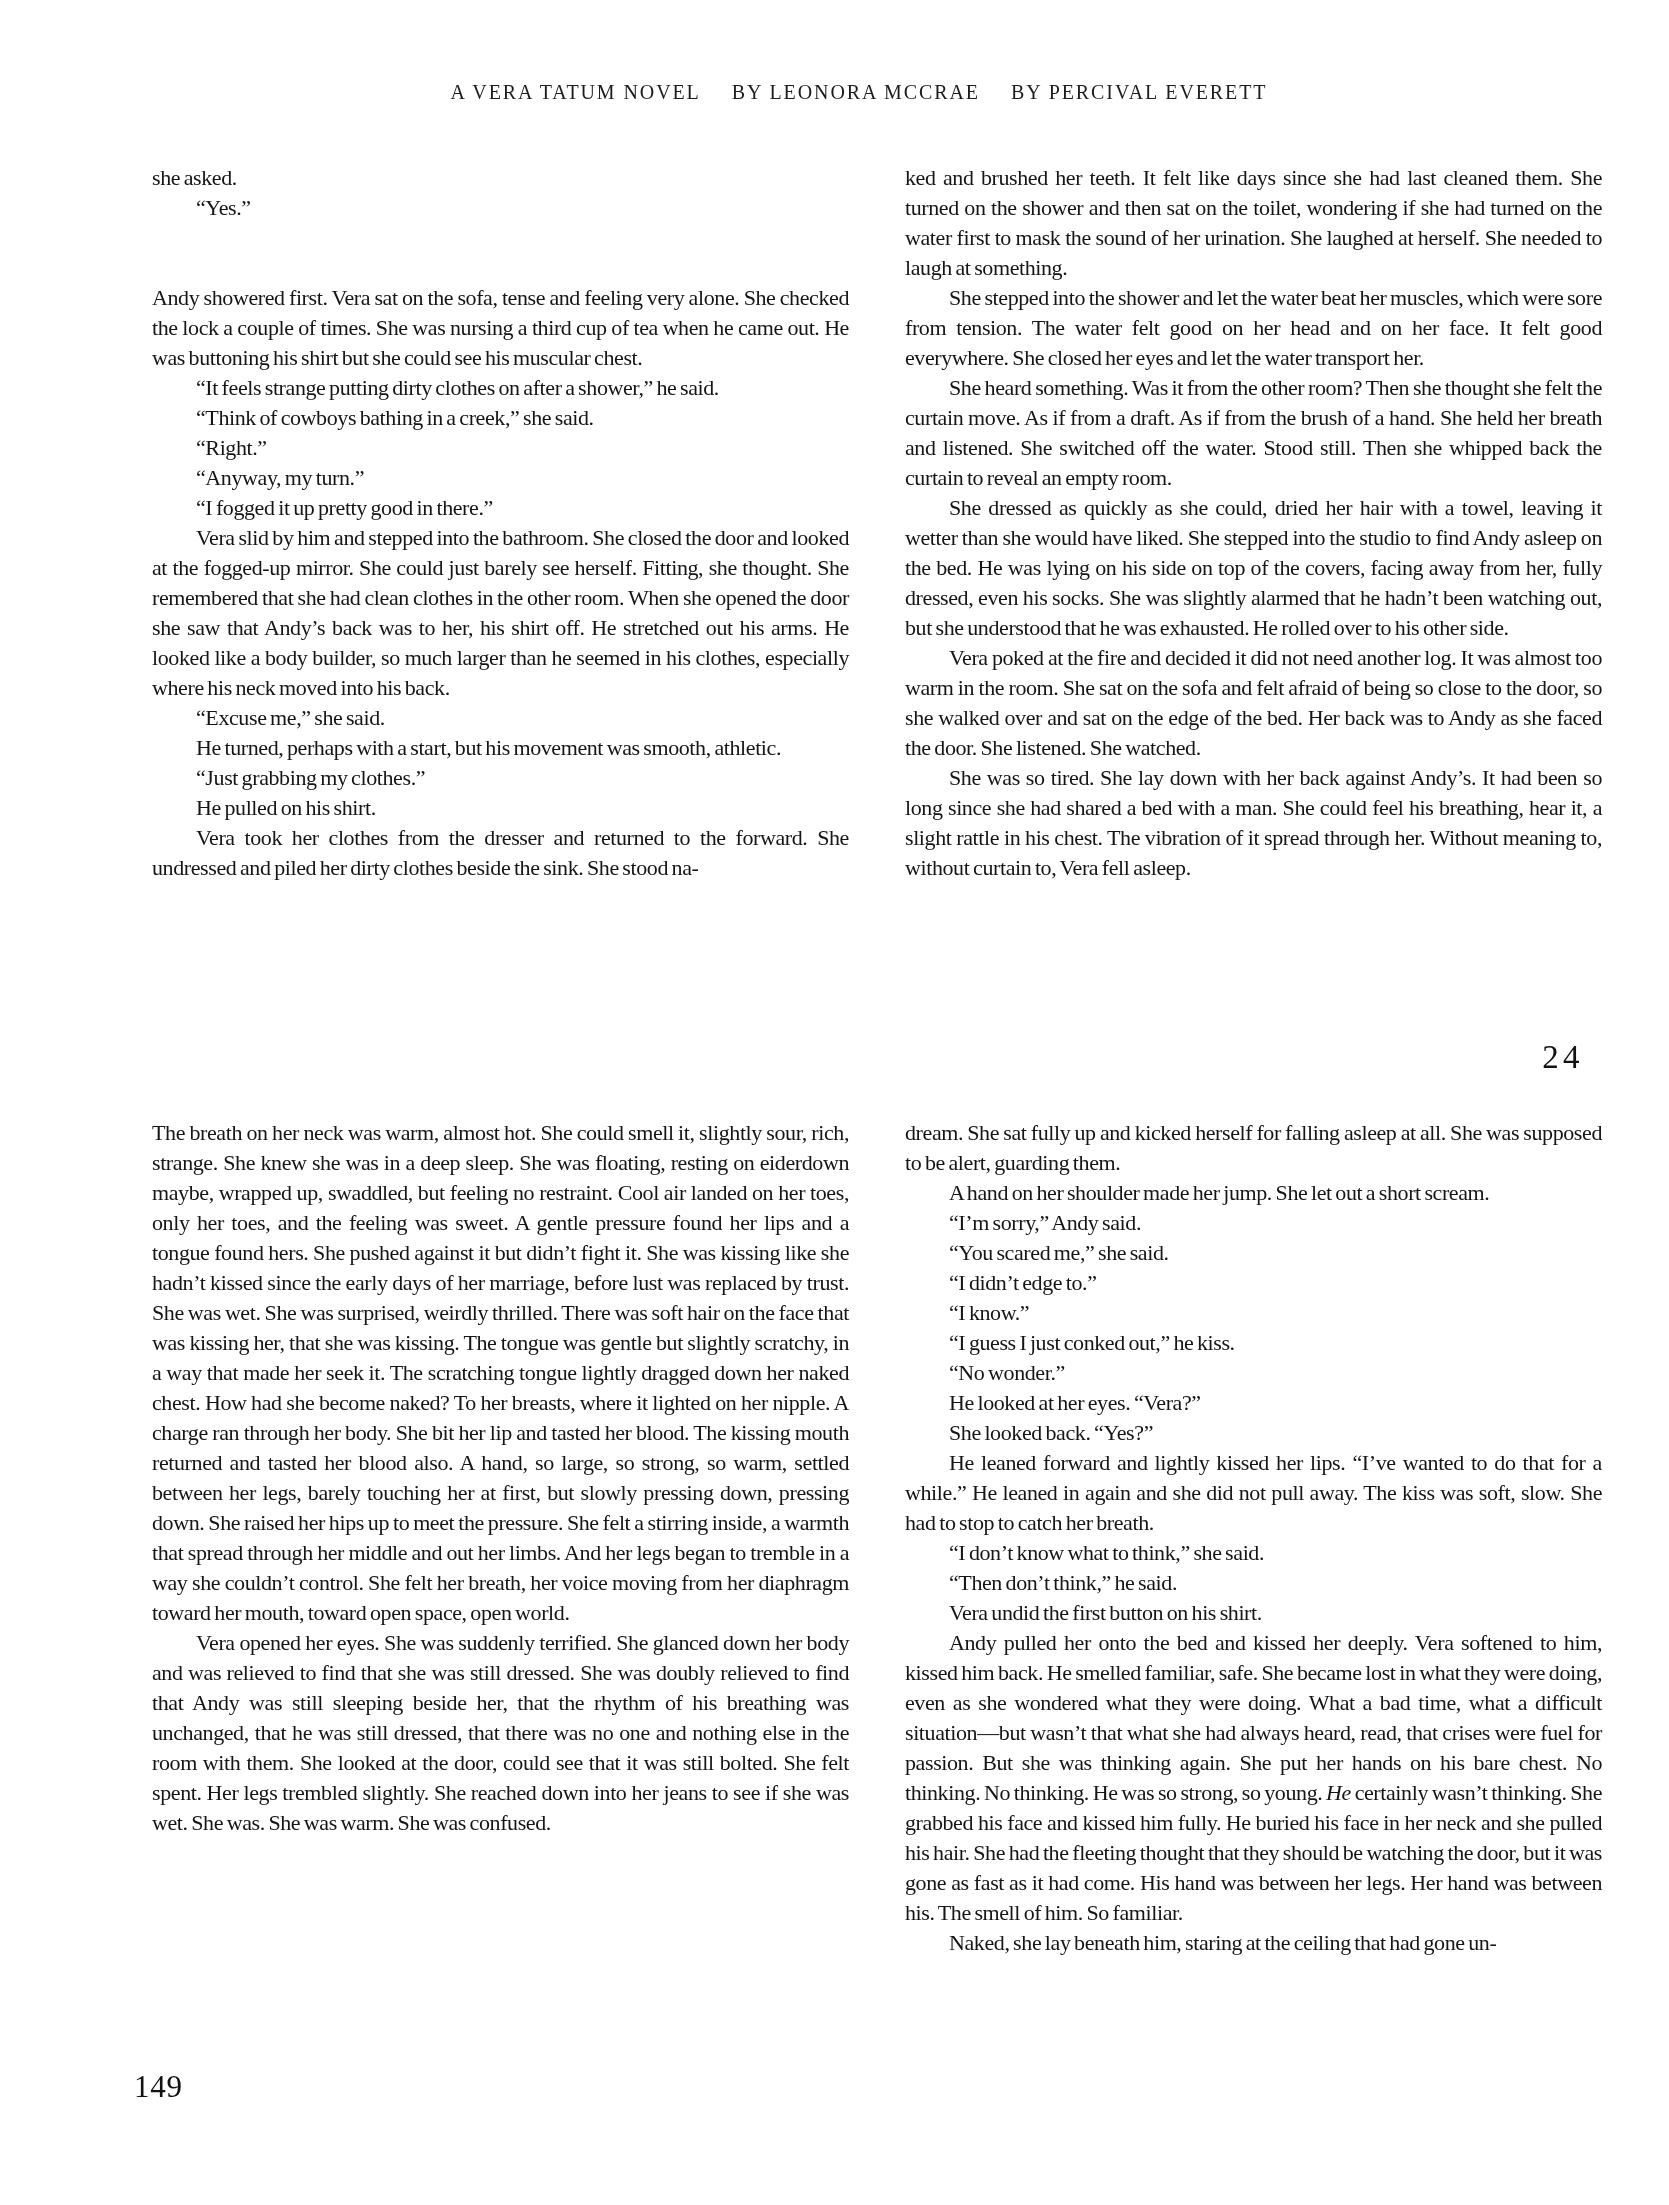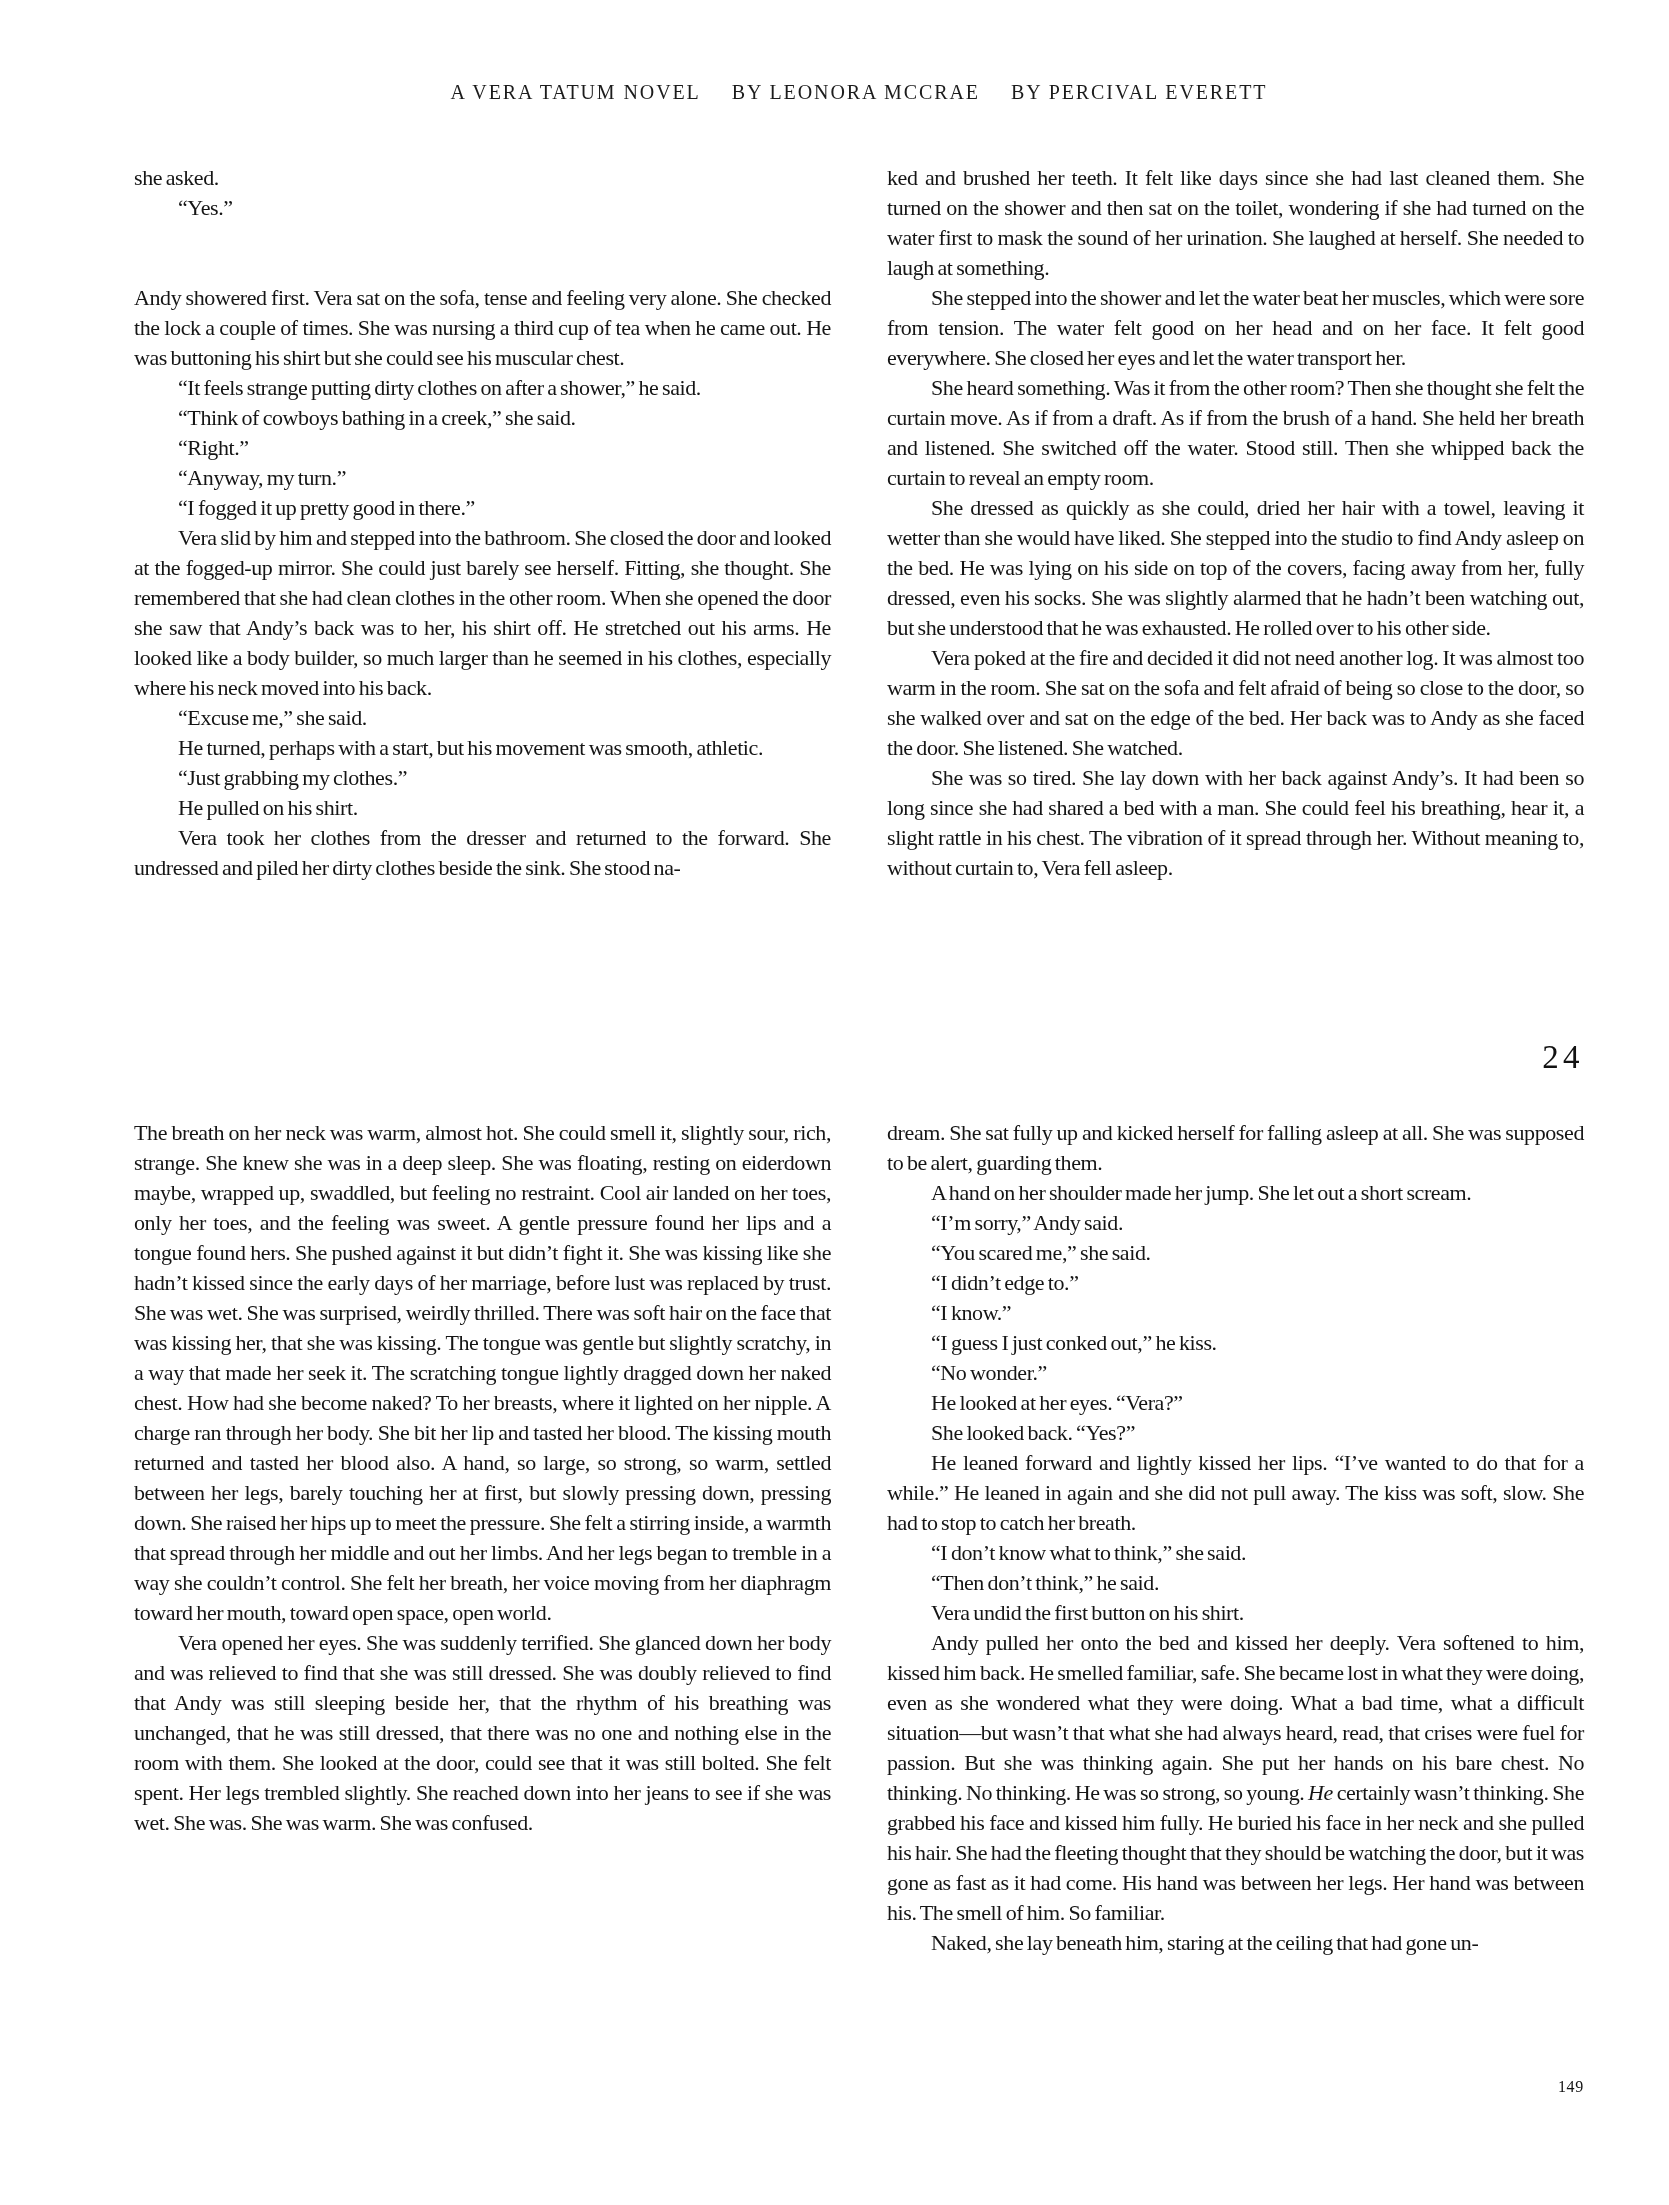--- a/index.html
+++ b/index.html
@@ -12,21 +12,21 @@
   .sheet { position: relative; width: 1670px; height: 2205px; background: #ffffff; overflow: hidden; padding-left: 36px; }
 
   .running-head {
     position: absolute; top: 81px; left: 134px; width: 1450px;
     display: flex; justify-content: center; gap: 31px;
     font-size: 20px; letter-spacing: 1.9px; color: #1c1c1c;
     white-space: nowrap;
   }
 
   .columns {
-    position: absolute; left: 134px; width: 1450px;
+    position: absolute; left: 152px; width: 1450px;
     display: flex; gap: 56px;
   }
   .sec1 { top: 163px; }
   .sec2 { top: 1118px; }
   .col { width: 697px; }
 
   .para {
     margin: 0;
     font-size: 22px;
     line-height: 30px;
@@ -42,22 +42,22 @@
 
   .chapter {
     position: absolute; top: 1038px; left: 134px; width: 1450px;
     text-align: right;
     font-size: 33px; line-height: 38px; letter-spacing: 4.4px;
     color: #121212;
   }
 
   .folio {
     position: absolute; top: 2074px; left: 134px; width: 1450px;
-    text-align: right;
-    font-size: 16px; line-height: 26.5px; letter-spacing: 0.7px;
+    text-align: left;
+    font-size: 31px; line-height: 26.5px; letter-spacing: 0.7px;
     color: #121212;
   }
 </style>
 </head>
 <body>
 
 <div class="sheet">
 
   <header class="running-head">
     <span>A VERA TATUM NOVEL</span>

